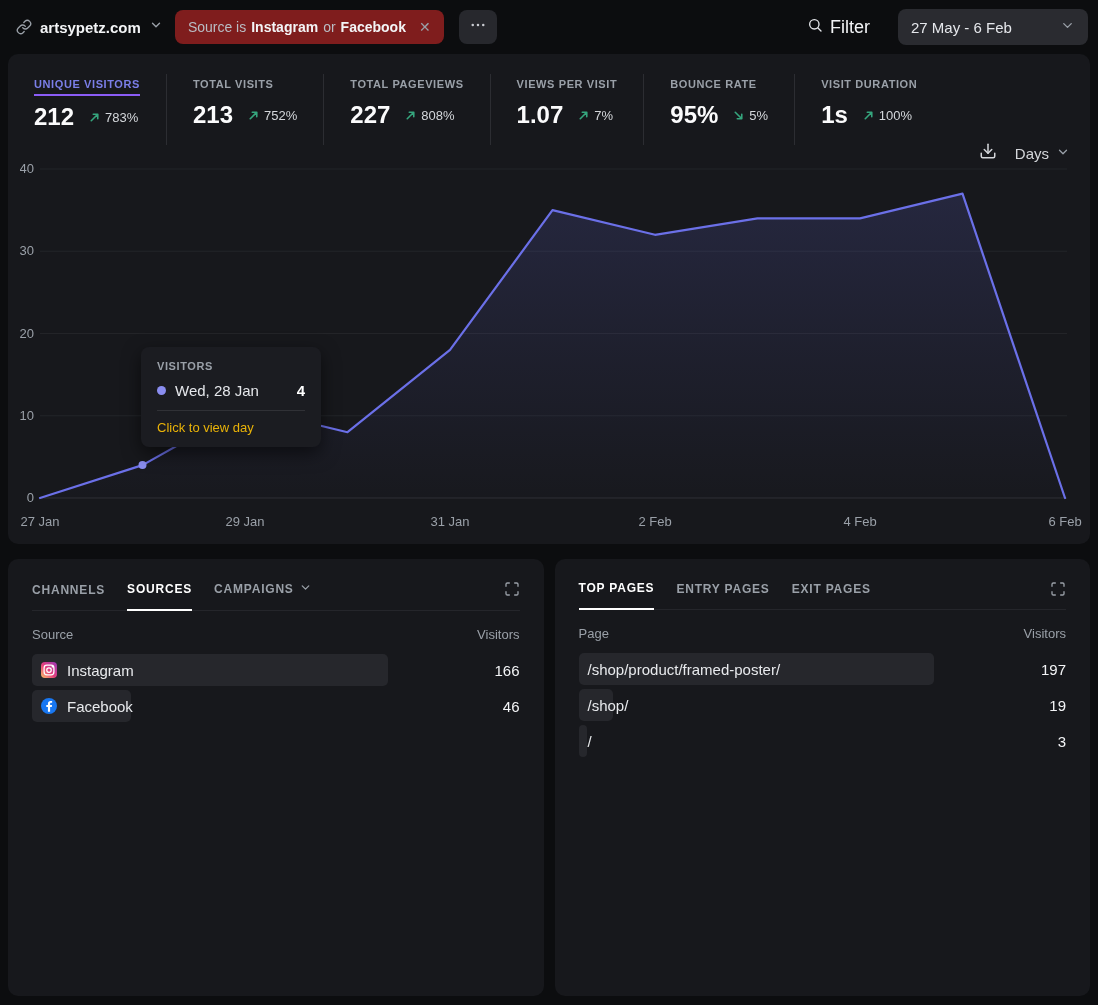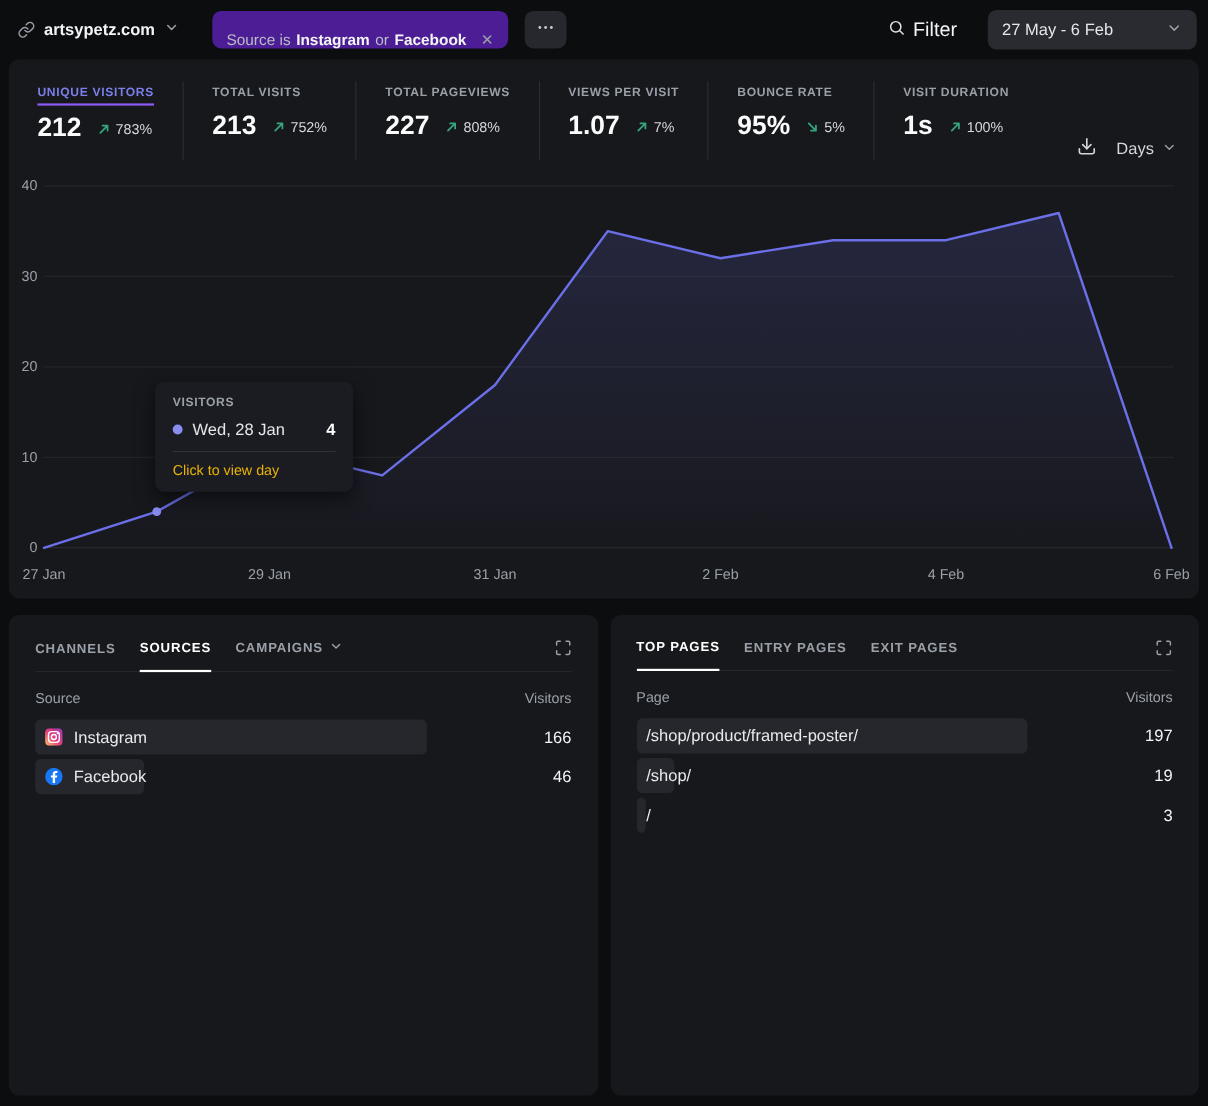--- a/index.html
+++ b/index.html
@@ -2,40 +2,40 @@
 <html><head>
 <meta charset="utf-8">
 <style>
   * { margin:0; padding:0; box-sizing:border-box; }
   html,body { width:1098px; height:1005px; background:#0c0d0f; font-family:"Liberation Sans", sans-serif; color:#e8eaed; overflow:hidden; }
 
   
   .topbar { height:54px; display:flex; align-items:center; padding:16px 10px; }
   .site-group { display:flex; align-items:center; gap:8px; padding:0 6px; cursor:pointer; }
   .site-name { font-size:15px; font-weight:700; color:#f3f4f6; }
-  .chip { margin-left:24px; height:34px; display:flex; align-items:flex-end; gap:5px; background:#4c1d95; border-radius:8px; padding:0 13px; font-size:14px; color:#b9bdc4; }
+  .chip { margin-left:6px; height:34px; display:flex; align-items:center; gap:5px; background:#7f1d1d; border-radius:8px; padding:0 13px; font-size:14px; color:#b9bdc4; }
   .chip b { color:#f3f4f6; font-weight:700; }
   .chip .close { margin-left:8px; color:#9aa0a8; font-size:14px; cursor:pointer; }
   .more-btn { margin-left:15px; width:38px; height:34px; background:#27282d; border-radius:8px; display:flex; align-items:center; justify-content:center; cursor:pointer; }
   .filter-group { margin-left:auto; display:flex; align-items:center; gap:7px; cursor:pointer; }
   .filter-label { font-size:18px; color:#f3f4f6; }
   .date-btn { margin-left:28px; margin-right:0; width:190px; height:36px; background:#2a2b30; border-radius:8px; display:flex; align-items:center; justify-content:space-between; padding:0 13px; font-size:15px; color:#e5e7eb; cursor:pointer; }
 
   
   .main-panel { position:relative; margin:0 8px; height:490px; background:#17181c; border-radius:10px; }
   .stats-row { display:flex; padding:20px 16px 0 16px; }
   .metric { padding:0 26px 14px 26px; border-left:1px solid #2c2d32; cursor:pointer; }
   .metric:first-child { border-left:none; padding-left:10px; }
   .m-label { display:inline-block; font-size:11px; font-weight:700; letter-spacing:.6px; color:#9aa0a8; padding-bottom:4px; white-space:nowrap; }
   .metric.active .m-label { color:#7b7fe9; border-bottom:2px solid #8b5cf6; }
   .m-line { display:flex; align-items:center; gap:14px; margin-top:7px; }
   .m-value { font-size:24px; font-weight:700; color:#fbfbfc; }
   .m-change { display:flex; align-items:center; gap:4px; font-size:13px; color:#d4d7db; }
 
-  .chart-controls { position:absolute; top:70px; right:20px; display:flex; align-items:center; gap:18px; }
+  .chart-controls { position:absolute; top:88px; right:20px; display:flex; align-items:center; gap:18px; }
   .interval { display:flex; align-items:center; gap:7px; font-size:15px; color:#d4d6da; cursor:pointer; }
 
   .chart-wrap { position:absolute; top:100px; left:12px; right:12px; height:382px; }
   .chart-wrap svg { display:block; }
 
   .tooltip { position:absolute; left:121px; top:193px; width:180px; background:#1b1c21; border-radius:8px; padding:13px 16px 12px 16px; box-shadow:0 6px 18px rgba(0,0,0,.55); }
   .tt-title { font-size:11px; font-weight:700; letter-spacing:.6px; color:#9aa0a8; }
   .tt-row { display:flex; align-items:center; margin-top:10px; }
   .tt-dot { width:9px; height:9px; border-radius:50%; background:#8a8df0; margin-right:9px; flex:none; }
   .tt-date { font-size:15px; color:#e5e7eb; }

